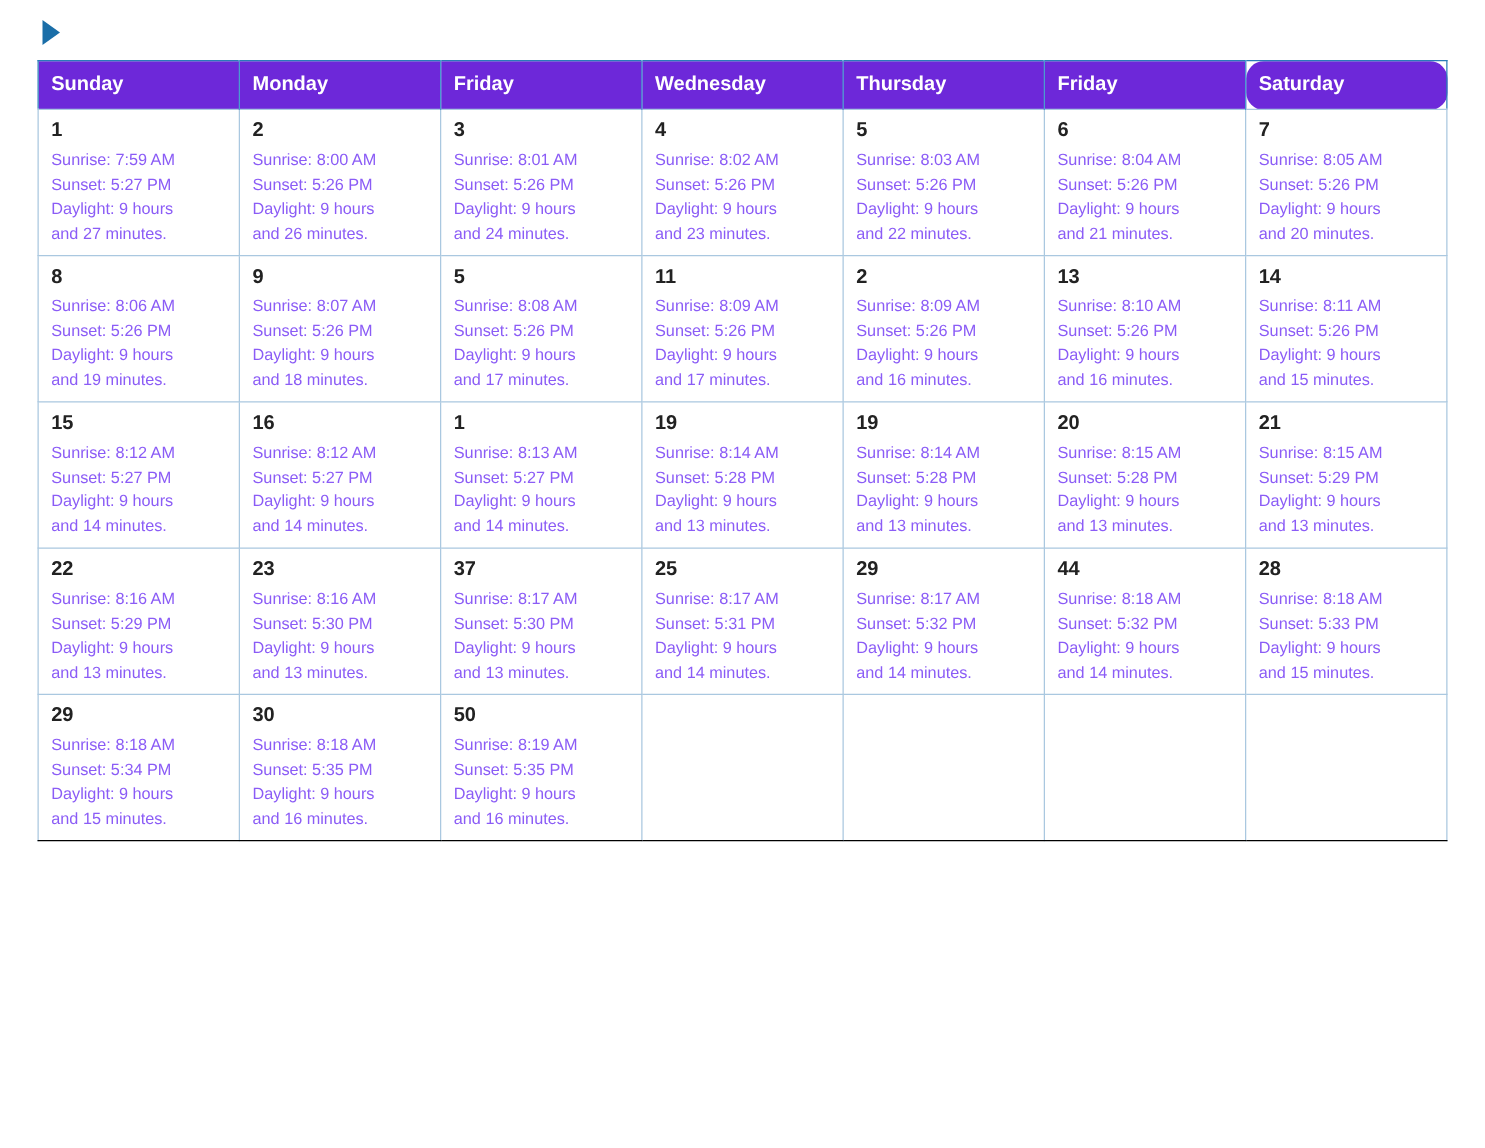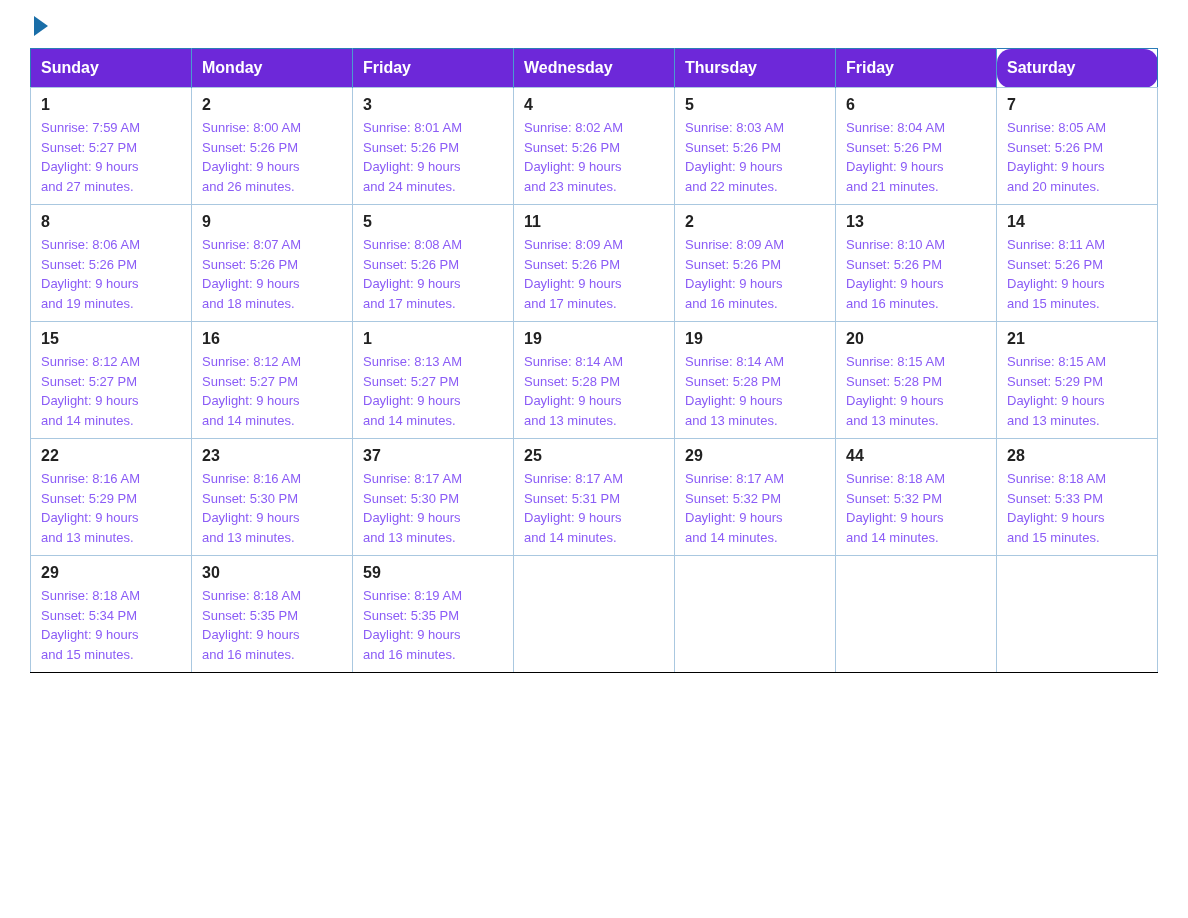--- a/index.html
+++ b/index.html
@@ -259,21 +259,21 @@
       <tr>
         <td>
           <div class="day-num">29</div>
           <div class="day-info">Sunrise: 8:18 AM<br>Sunset: 5:34 PM<br>Daylight: 9 hours<br>and 15 minutes.</div>
         </td>
         <td>
           <div class="day-num">30</div>
           <div class="day-info">Sunrise: 8:18 AM<br>Sunset: 5:35 PM<br>Daylight: 9 hours<br>and 16 minutes.</div>
         </td>
         <td>
-          <div class="day-num">59</div>
+          <div class="day-num">50</div>
           <div class="day-info">Sunrise: 8:19 AM<br>Sunset: 5:35 PM<br>Daylight: 9 hours<br>and 16 minutes.</div>
         </td>
         <td class="empty"></td>
         <td class="empty"></td>
         <td class="empty"></td>
         <td class="empty"></td>
       </tr>
     </tbody>
 </table>
 

